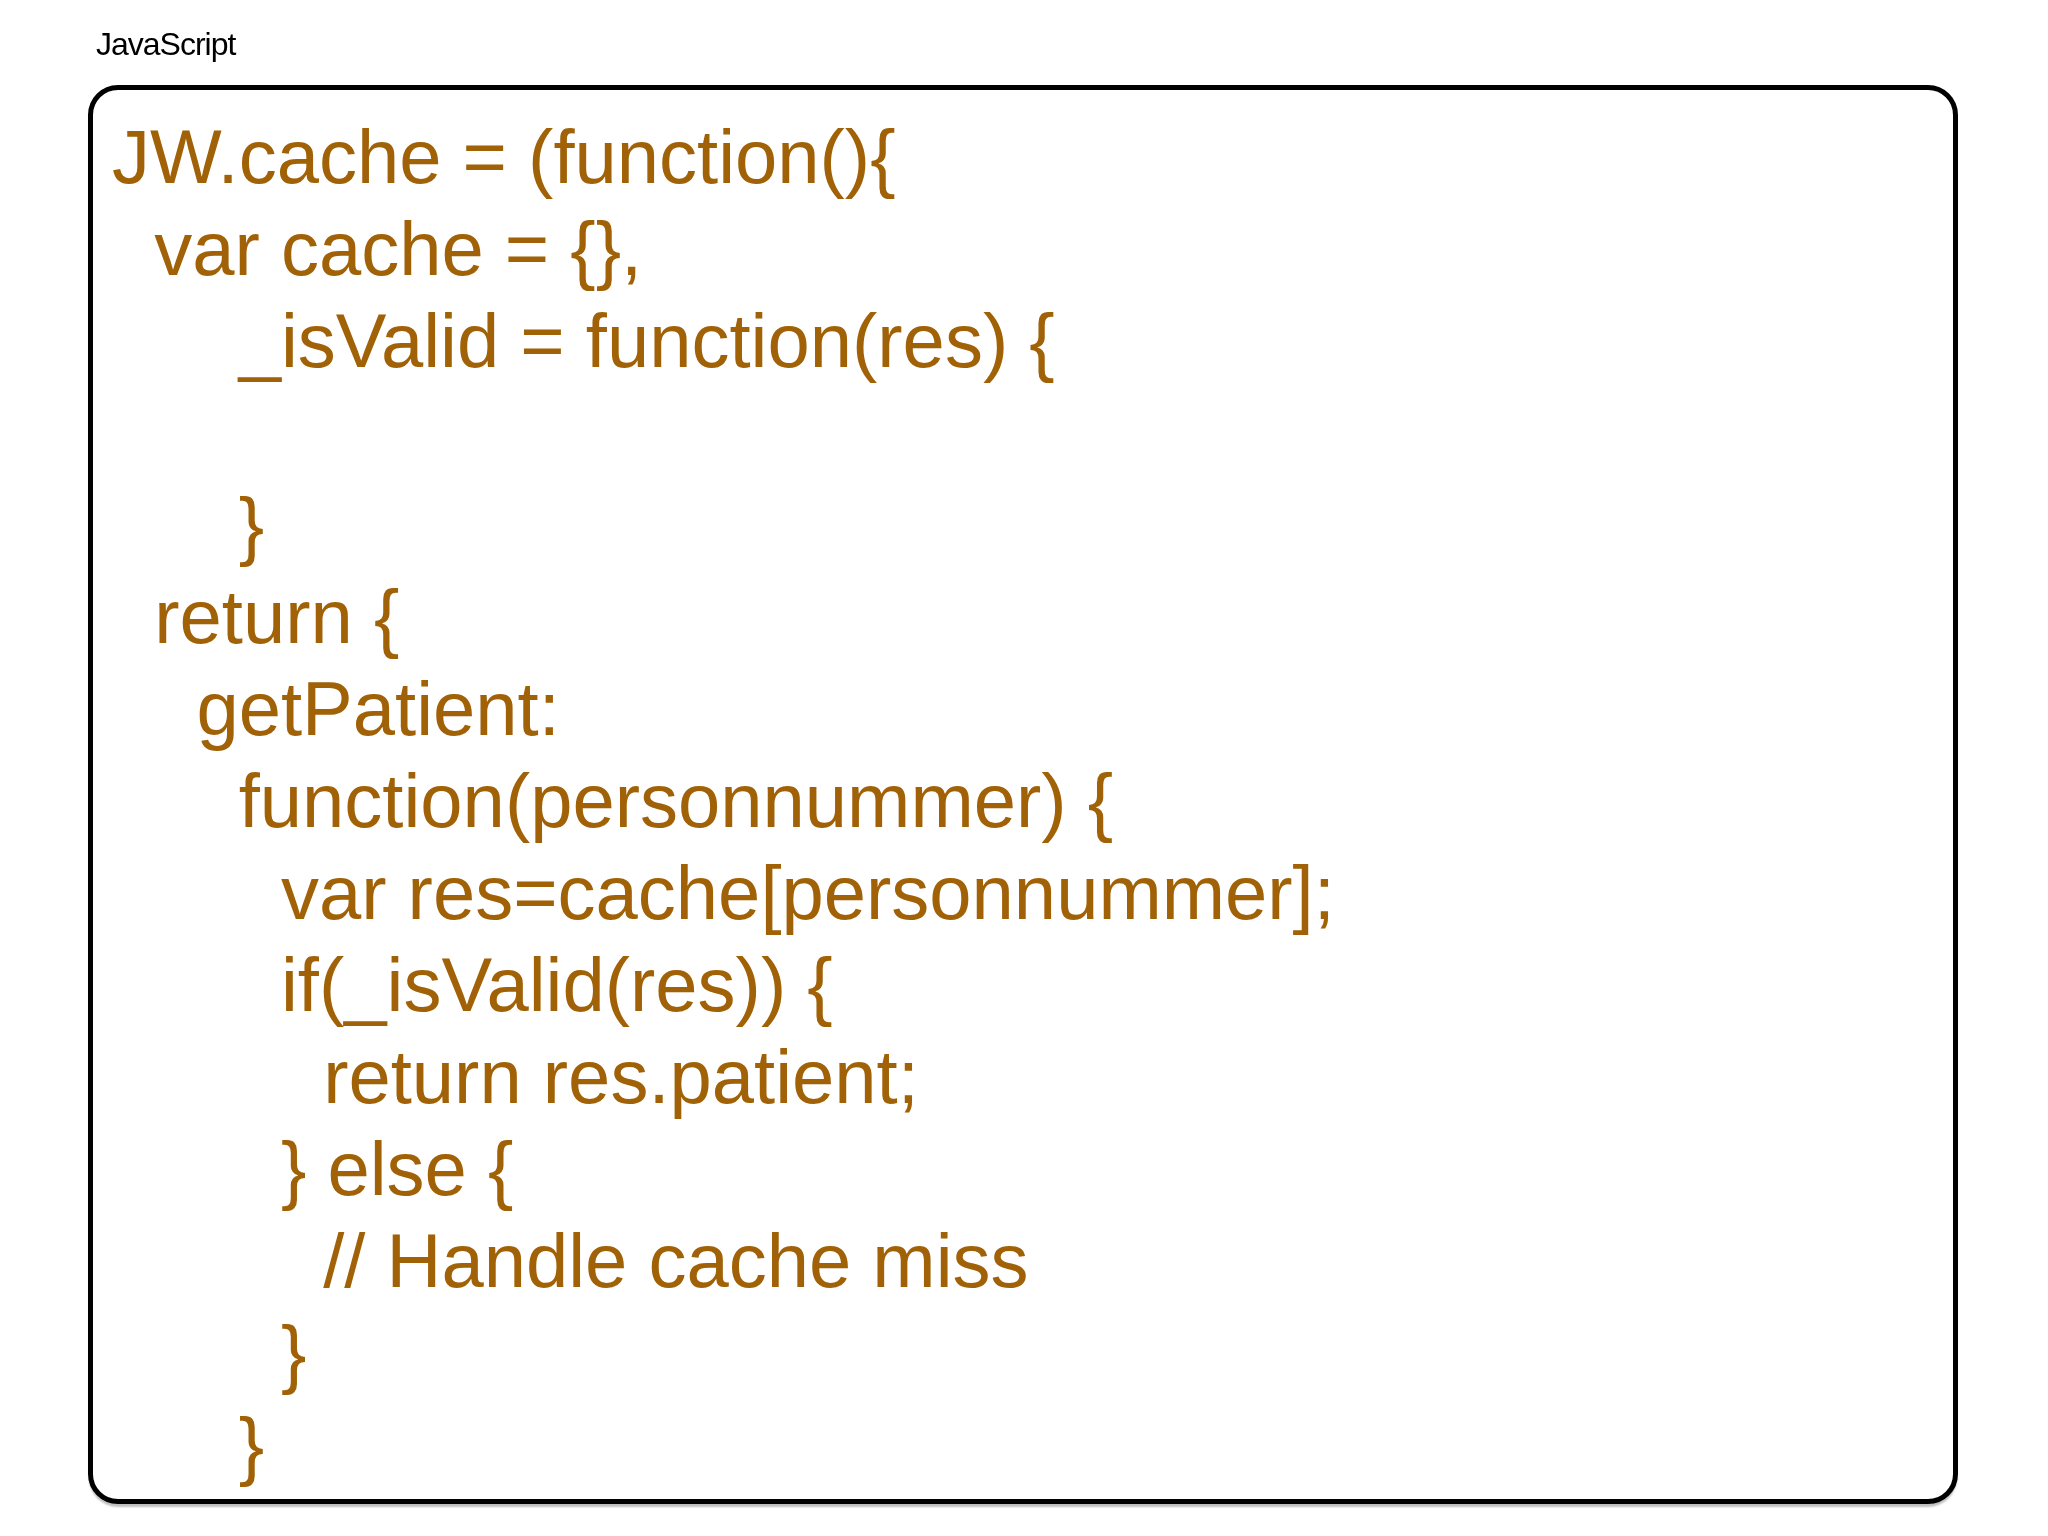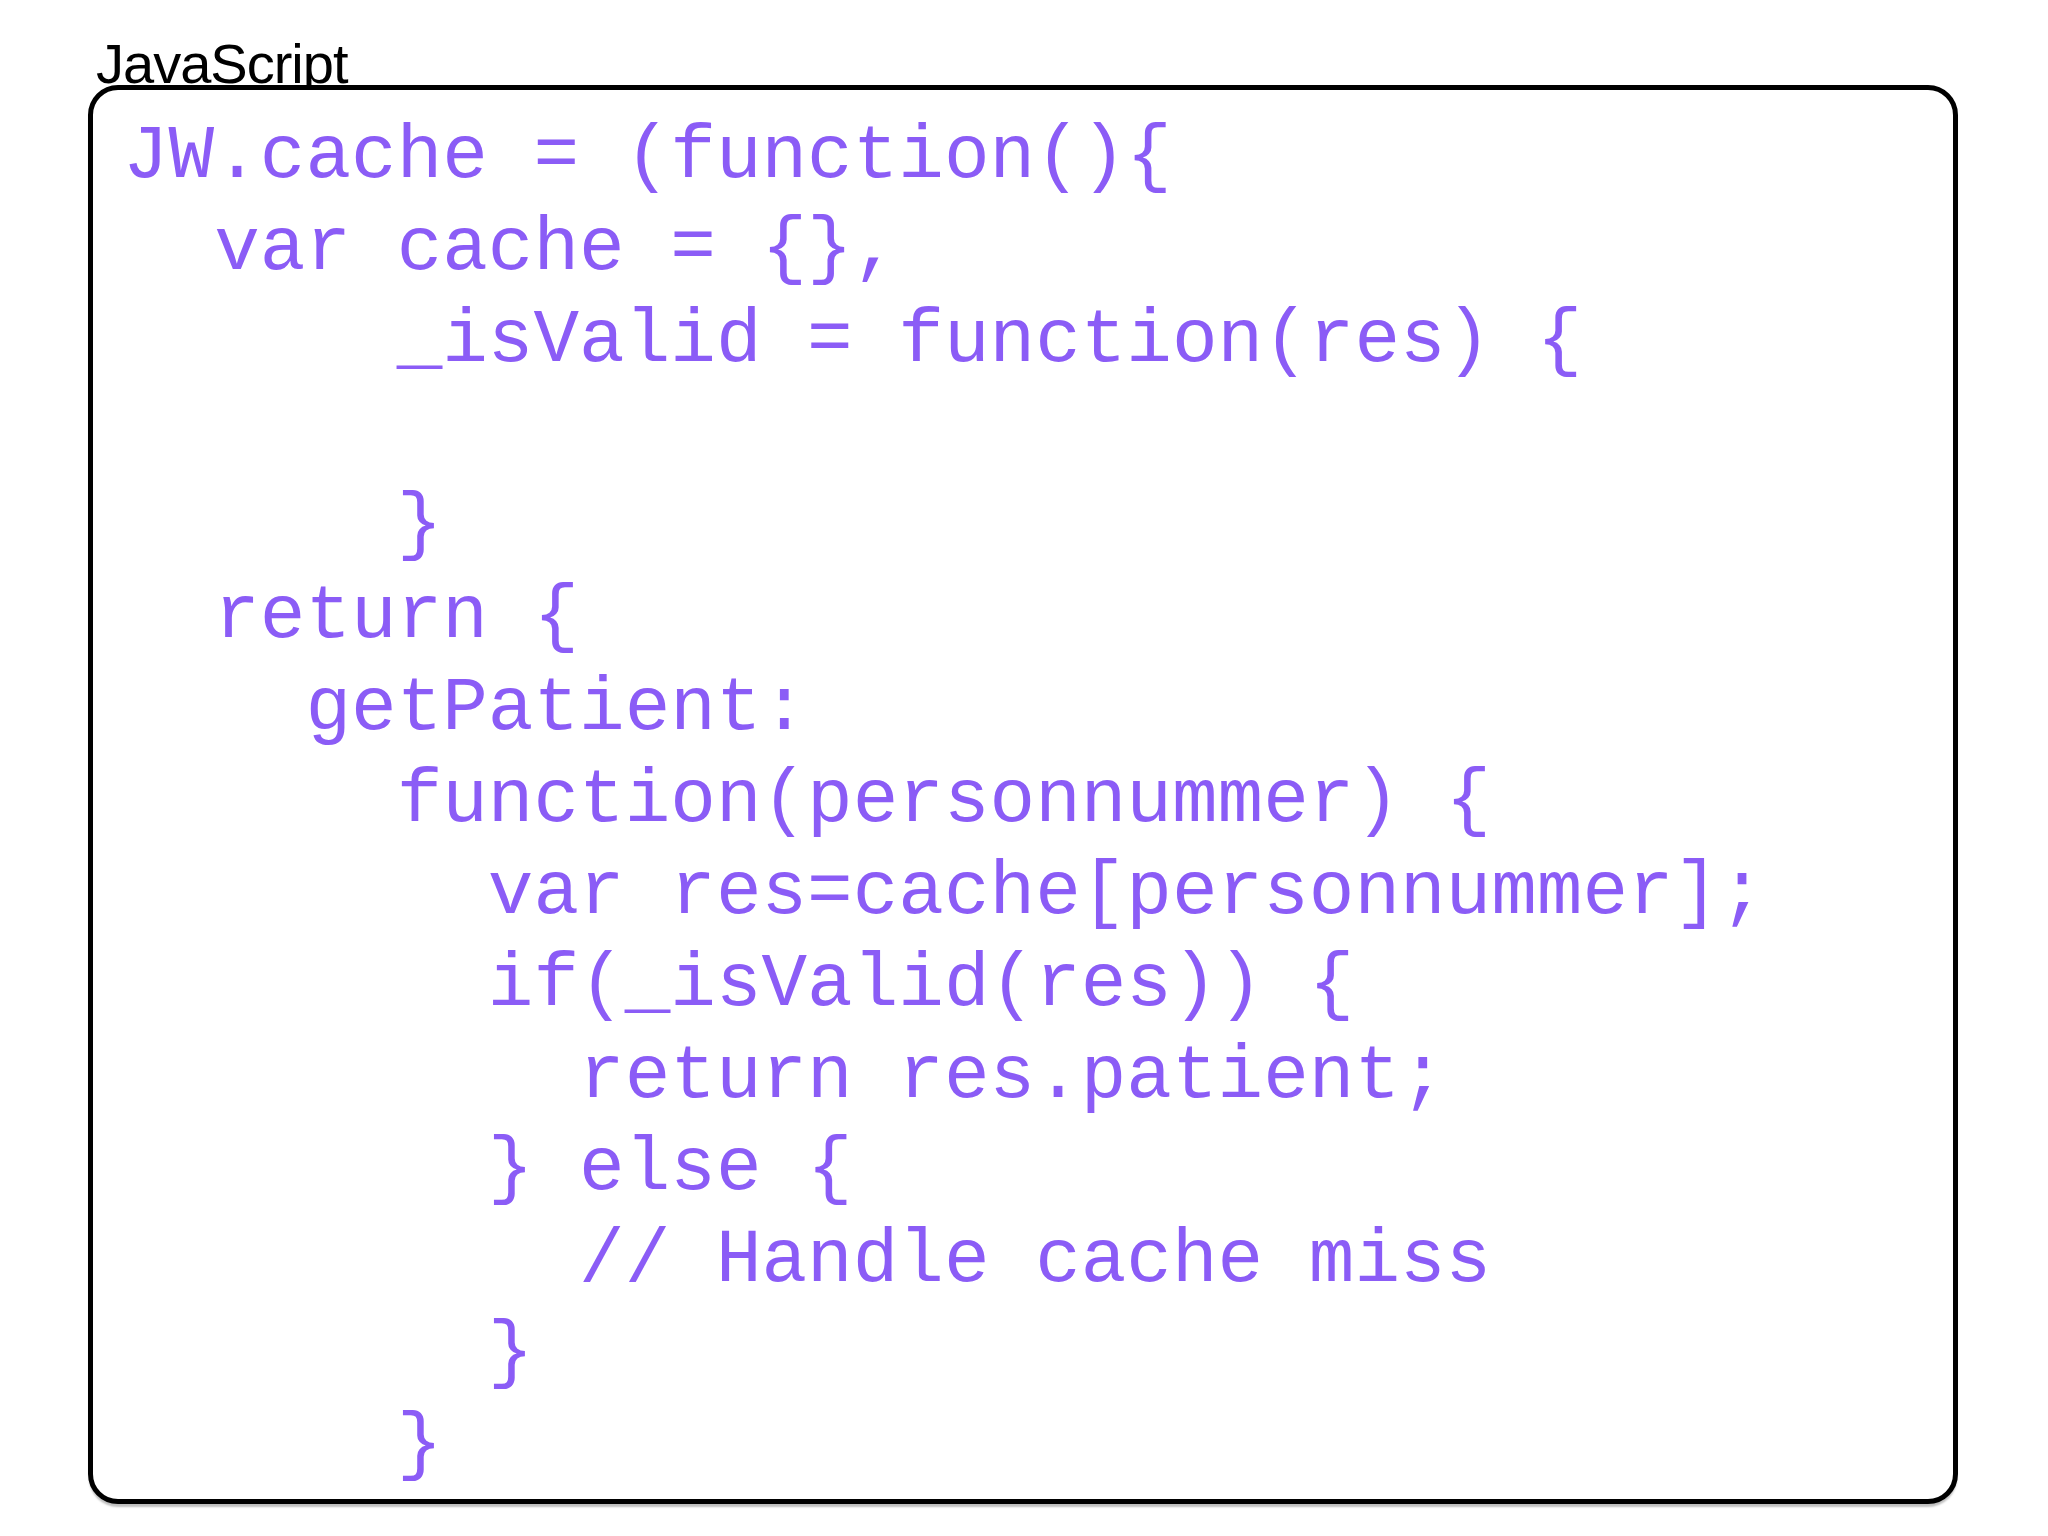--- a/index.html
+++ b/index.html
@@ -12,47 +12,46 @@
     width: 2048px;
     height: 1536px;
     background: #ffffff;
     overflow: hidden;
   }
   .lang-label {
     position: absolute;
     left: 96px;
     top: 18px;
     font-family: "Liberation Sans", sans-serif;
-    font-size: 56px;
+    font-size: 32px;
     line-height: 52px;
     letter-spacing: -1px;
     color: #000000;
-    margin-top: 20px;
   }
   .code-box {
     position: absolute;
     left: 88px;
     top: 85px;
     width: 1870px;
     height: 1419px;
     box-sizing: border-box;
     border: 5px solid #000000;
     border-radius: 30px;
     background: #ffffff;
     box-shadow: 0 4px 2px -1px rgba(0, 0, 0, 0.25);
   }
   .code {
     position: absolute;
-    left: 30px;
+    left: 19px;
     top: 21px;
     margin: 0;
-    font-family: Liberation Mono, monospace;
+    font-family: Liberation Sans, sans-serif;
     font-size: 76px;
     line-height: 92px;
-    color: #8b5cf6;
+    color: #a16207;
     white-space: pre;
   }
 </style>
 </head>
 <body>
 
 <div class="slide">
   <div class="lang-label">JavaScript</div>
   <div class="code-box">
     <pre class="code">JW.cache = (function(){

